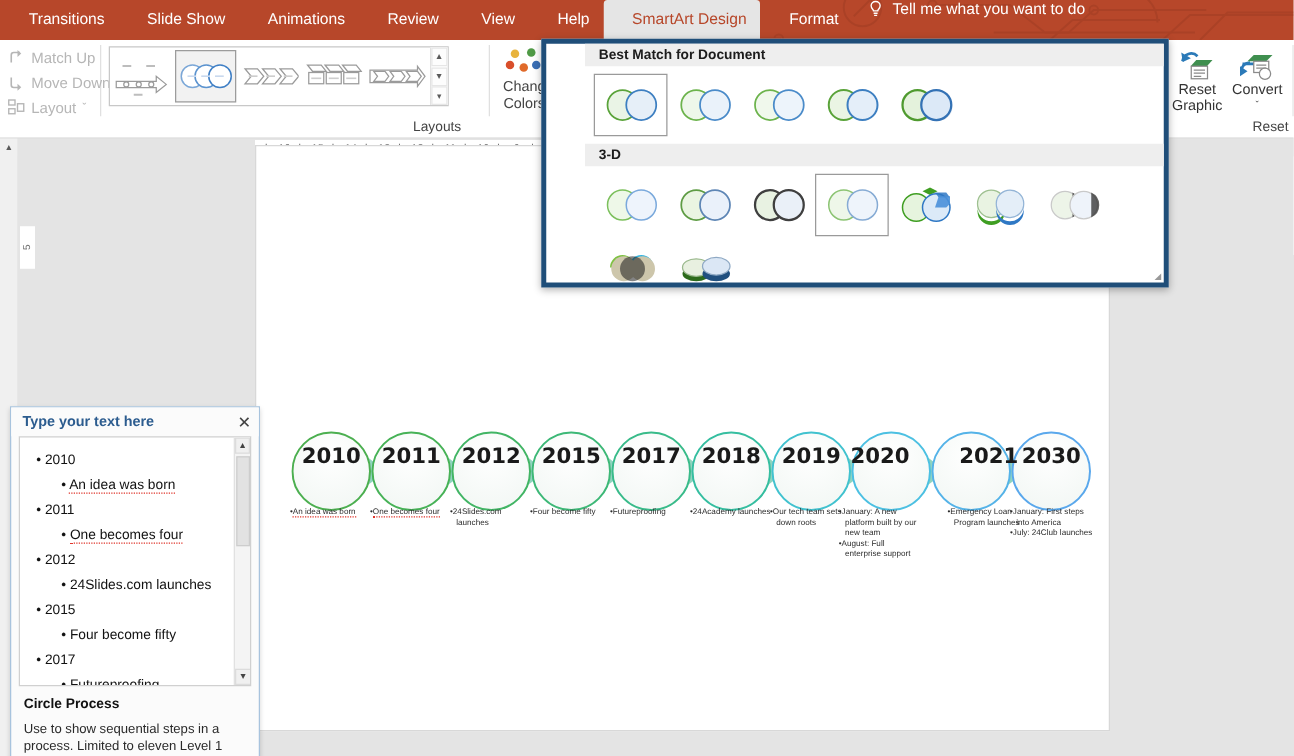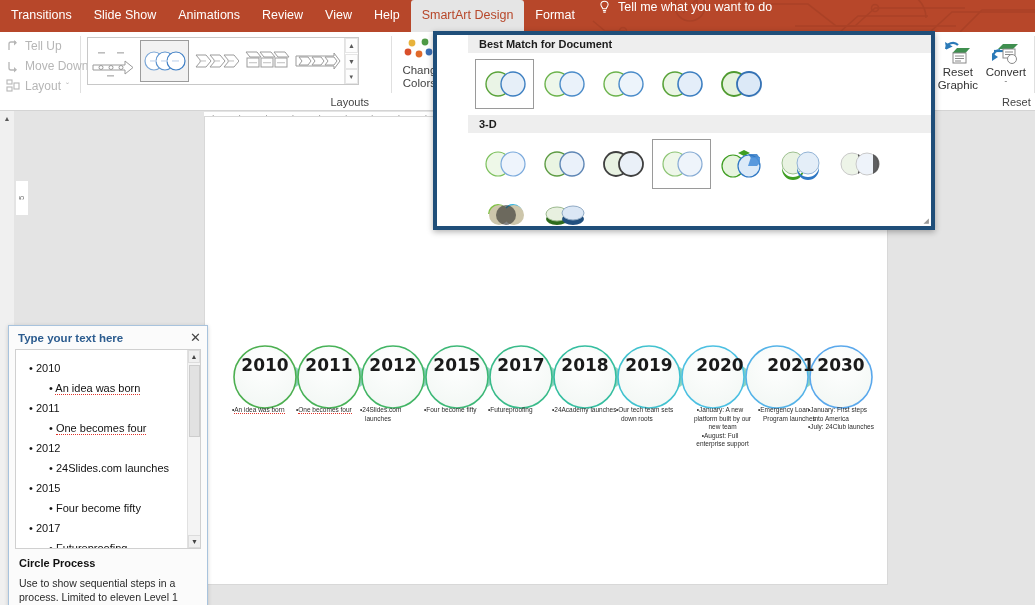--- a/index.html
+++ b/index.html
@@ -13,21 +13,21 @@
 
   
   .tabstrip {
     position: absolute; left: 0; top: 0; width: 1035px; height: 32px;
     background: #b7472a;
     overflow: hidden;
   }
   .tabstrip .deco { position: absolute; inset: 0; opacity: .45; }
   .tabs { position: relative; display: flex; align-items: flex-start; height: 32px; }
   .tab {
-    font-size: 12.5px; color: #ffffff; padding: 8px 11px 9px 11px;
+    font-size: 12.5px; color: #ffffff; padding: 8px 11px 9px 23px;
     white-space: nowrap; line-height: 15px;
   }
   .tab.active {
     background: #e5e5e5; color: #b7472a; font-weight: 400;
     border-radius: 3px 3px 0 0; padding-top: 8px; height: 32px;
   }
   .tellme { display: flex; gap: 7px; padding: 0 6px 0 12px; color: #ffffff; }
   .tellme .txt { font-size: 12.5px; line-height: 15px; }
   .bulb { width: 13px; height: 15px; display: block; }
 
@@ -258,21 +258,21 @@
     <div class="ribbon-inner">
 
       <div class="grp" style="width:80px">
         <div class="grp-body">
           <div class="cgbtns">
             <div class="cgbtn">
               <svg class="cgicon" viewBox="0 0 14 14">
                 <path d="M3 11 V5 a2 2 0 0 1 2-2 h5" fill="none" stroke="#b6b6b6" stroke-width="1.3"></path>
                 <path d="M8 1 l3 2.8 -3 2.8z" fill="#b6b6b6"></path>
               </svg>
-              <span>Tell Up</span>
+              <span>Match Up</span>
             </div>
             <div class="cgbtn">
               <svg class="cgicon" viewBox="0 0 14 14">
                 <path d="M3 3 V9 a2 2 0 0 0 2 2 h5" fill="none" stroke="#b6b6b6" stroke-width="1.3"></path>
                 <path d="M8 8 l3 2.8 -3 2.8z" fill="#b6b6b6"></path>
               </svg>
               <span>Move Down</span>
             </div>
             <div class="cgbtn">
               <svg class="cgicon" viewBox="0 0 14 14">
@@ -514,21 +514,21 @@
           <div class="nodetext">
             <div>24Academy launches</div>
           </div>
         </div>
         <div class="node" style="left:383px; top:0px;">
           <div class="circ">2019</div>
           <div class="nodetext">
             <div>Our tech team sets down roots</div>
           </div>
         </div>
-        <div class="node" style="left:454px; top:0px;text-align:center;">
+        <div class="node" style="left:438px; top:0px;">
           <div class="circ">2020</div>
           <div class="nodetext">
             <div>January: A new platform built by our new team</div>
             <div>August: Full enterprise support</div>
           </div>
         </div>
         <div class="node" style="left:525px; top:0px;">
           <div class="circ">2021</div>
           <div class="nodetext">
             <div>Emergency Loan Program launches</div>

